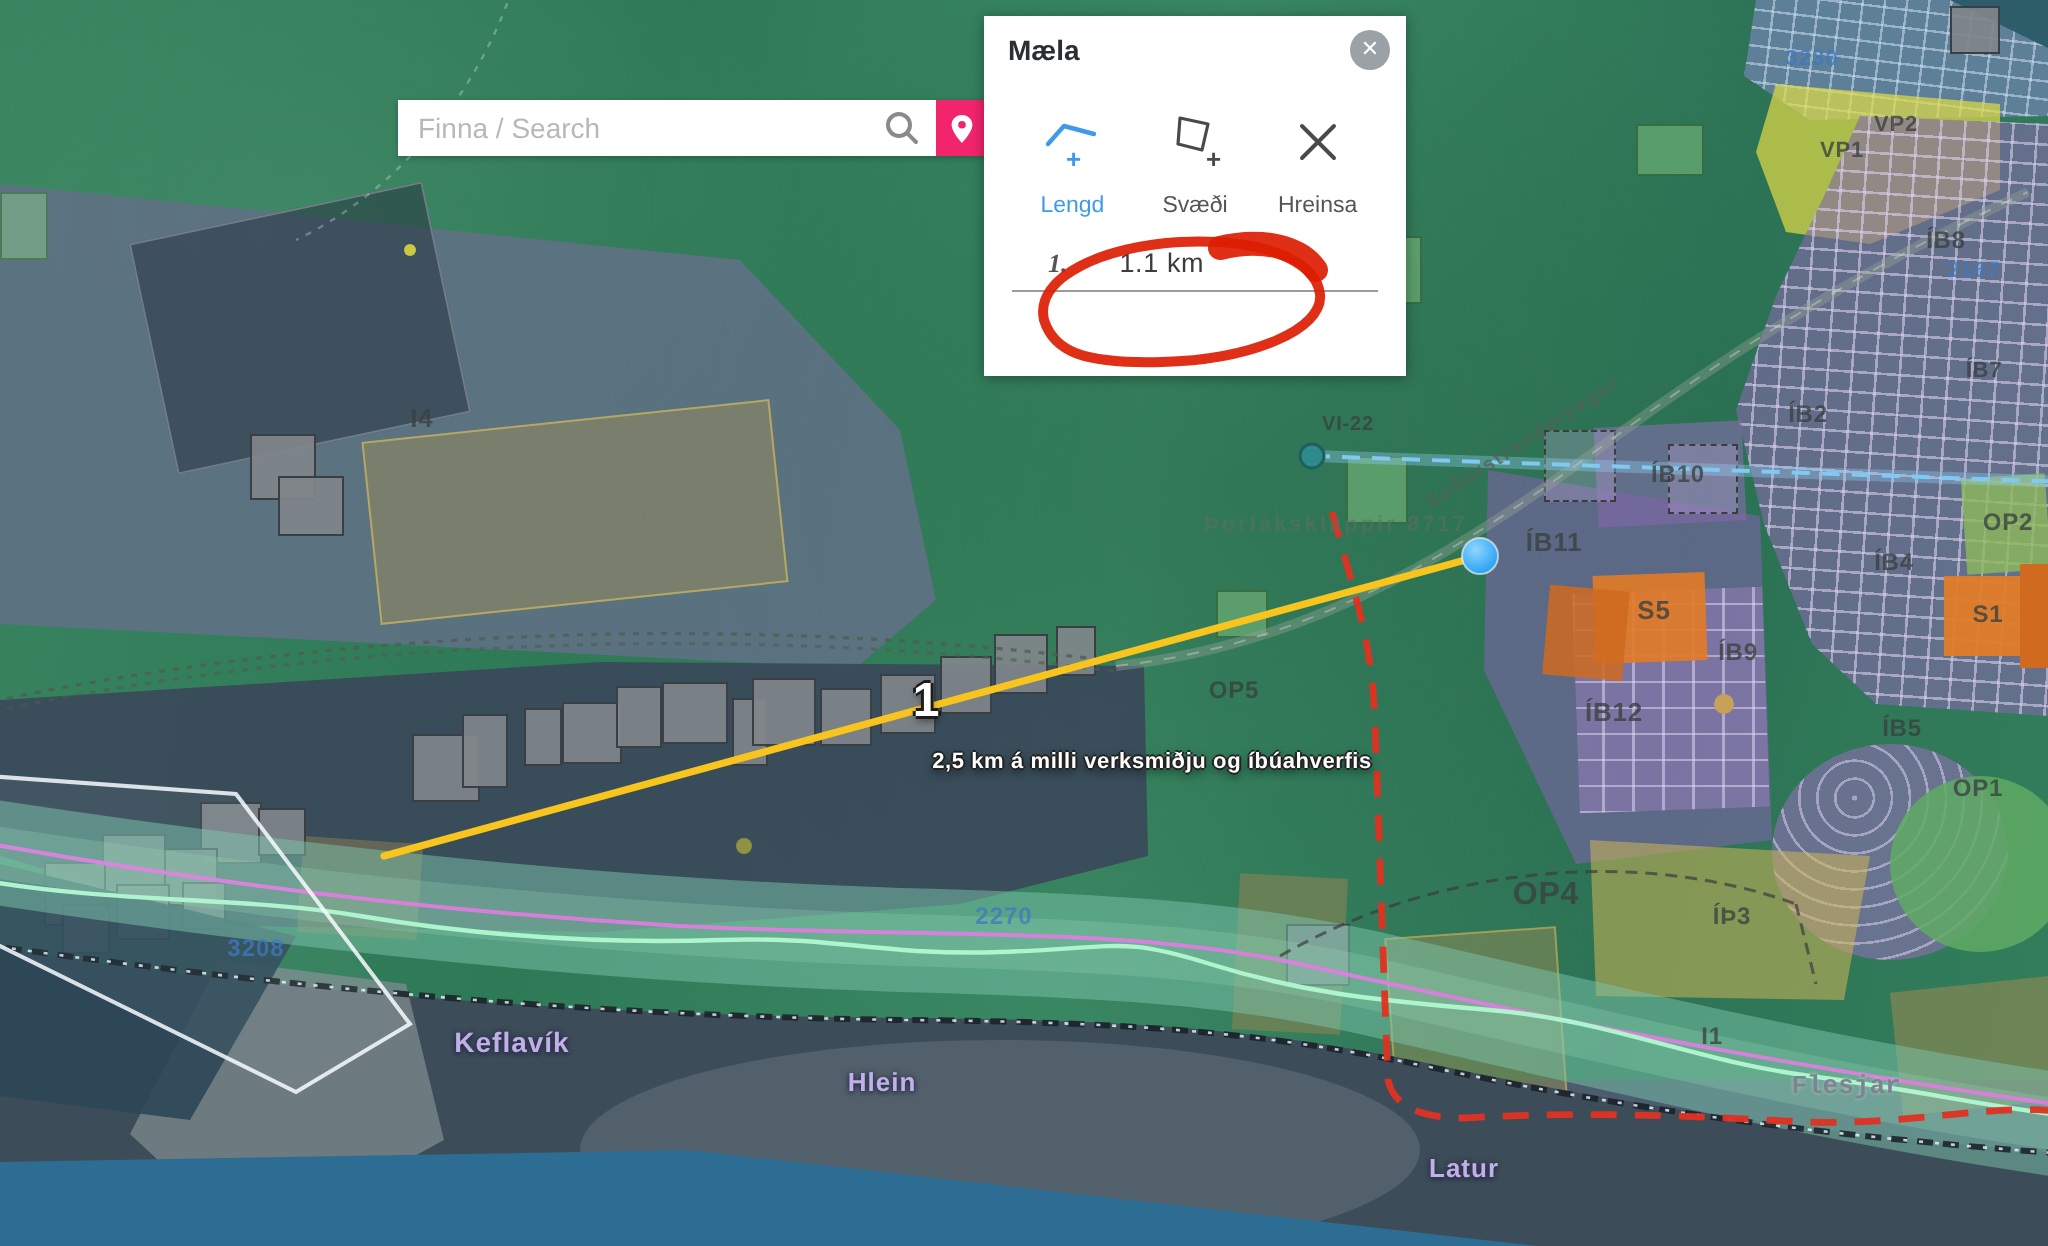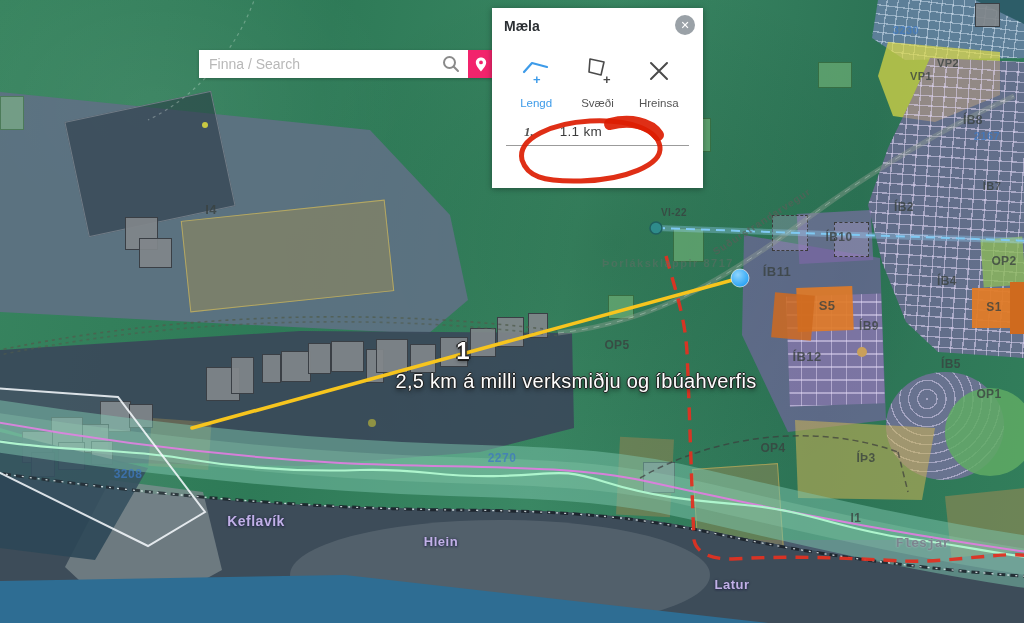--- a/index.html
+++ b/index.html
@@ -70,21 +70,21 @@
     text-shadow:0 0 3px rgba(35,40,70,.9),0 1px 2px rgba(35,40,70,.85);letter-spacing:.5px;}
   .lbl.place{color:#7c858f;font-weight:700;text-shadow:0 0 2px rgba(230,235,240,.5);font-family:Liberation Mono, monospace;}
   .lbl.road{color:rgba(86,96,88,.75);font-weight:700;letter-spacing:1px;}
   .lbl.roadh{color:rgba(96,110,100,.55);font-weight:700;letter-spacing:1.5px;}
 
   
   .measure-marker{position:absolute;left:463px;top:351px;transform:translate(-50%,-50%);
     font-size:24px;font-weight:700;color:#fff;
     text-shadow:-1.5px 0 0 #1c1c1c,1.5px 0 0 #1c1c1c,0 -1.5px 0 #1c1c1c,0 1.5px 0 #1c1c1c,0 2px 4px rgba(0,0,0,.6);}
   .measure-caption{position:absolute;left:576px;top:381px;transform:translate(-50%,-50%);
-    font-size:20px;font-weight:400;color:#fdfdfd;letter-spacing:.3px;white-space:nowrap;
+    font-size:11px;font-weight:700;color:#fdfdfd;letter-spacing:.3px;white-space:nowrap;
     text-shadow:-1px 0 0 #222,1px 0 0 #222,0 -1px 0 #222,0 1px 0 #222,0 2px 5px rgba(0,0,0,.75);}
 
   
   .logo{position:absolute;left:10px;top:8px;display:flex;align-items:center;gap:10px;z-index:10;}
   .logo-text{font-family:"Liberation Serif",serif;font-size:28px;letter-spacing:7px;color:#141414;}
   .search{position:absolute;left:199px;top:10px;height:28px;display:flex;z-index:10;box-shadow:0 1px 3px rgba(0,0,0,.25);margin-top:40px;}
   .search-box{position:relative;width:269px;height:28px;background:#fff;}
   .search-box input{width:100%;height:100%;border:0;outline:none;padding:0 32px 0 10px;
     font-family:"Liberation Sans",sans-serif;font-size:14px;color:#444;background:transparent;}
   .search-box input::placeholder{color:#b8b8b8;}
@@ -232,21 +232,21 @@
       <span class="lbl zone" style="left: 839px; top: 237px; font-size: 12px;">ÍB10</span>
       <span class="lbl zone" style="left: 777px; top: 271px; font-size: 13px;">ÍB11</span>
       <span class="lbl zone" style="left: 827px; top: 305px; font-size: 13px;">S5</span>
       <span class="lbl zone" style="left: 869px; top: 326px; font-size: 12px;">ÍB9</span>
       <span class="lbl zone" style="left: 807px; top: 356px; font-size: 13px;">ÍB12</span>
       <span class="lbl zone" style="left: 947px; top: 281px; font-size: 12px;">ÍB4</span>
       <span class="lbl zone" style="left: 1004px; top: 261px; font-size: 12px;">OP2</span>
       <span class="lbl zone" style="left: 994px; top: 307px; font-size: 12px;">S1</span>
       <span class="lbl zone" style="left: 951px; top: 364px; font-size: 12px;">ÍB5</span>
       <span class="lbl zone" style="left: 989px; top: 394px; font-size: 12px;">OP1</span>
-      <span class="lbl zone" style="left: 773px; top: 448px; font-size: 12px;">OP4</span>
+      <span class="lbl zone" style="left: 773px; top: 448px; font-size: 16px;">OP4</span>
       <span class="lbl zone" style="left: 866px; top: 458px; font-size: 12px;">ÍÞ3</span>
       <span class="lbl zone" style="left: 856px; top: 518px; font-size: 12px;">I1</span>
       <span class="lbl zone" style="left: 674px; top: 213px; font-size: 10px;">VI-22</span>
       <span class="lbl parcel" style="left: 906px; top: 30px; font-size: 11px;">3230</span>
       <span class="lbl parcel" style="left: 128px; top: 474px; font-size: 12px;">3208</span>
       <span class="lbl parcel" style="left: 502px; top: 458px; font-size: 12px;">2270</span>
       <span class="lbl road" style="left: 762px; top: 222px; font-size: 10px; transform: translate(-50%, -50%) rotate(-33deg);">Suðurstrandarvegur</span>
       <span class="lbl roadh" style="left: 668px; top: 263px; font-size: 11px;">Þorláksklappir 8717</span>
       <span class="lbl water" style="left: 256px; top: 521px; font-size: 14px;">Keflavík</span>
       <span class="lbl water" style="left: 441px; top: 541px; font-size: 13px;">Hlein</span>

